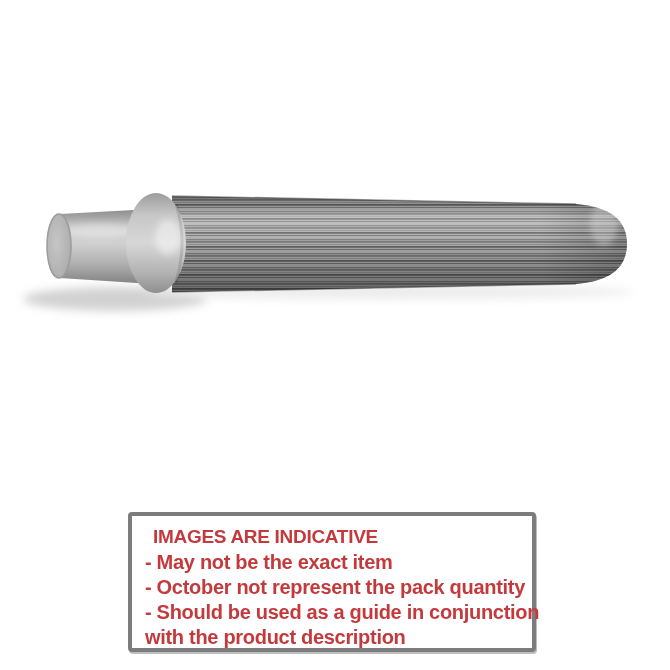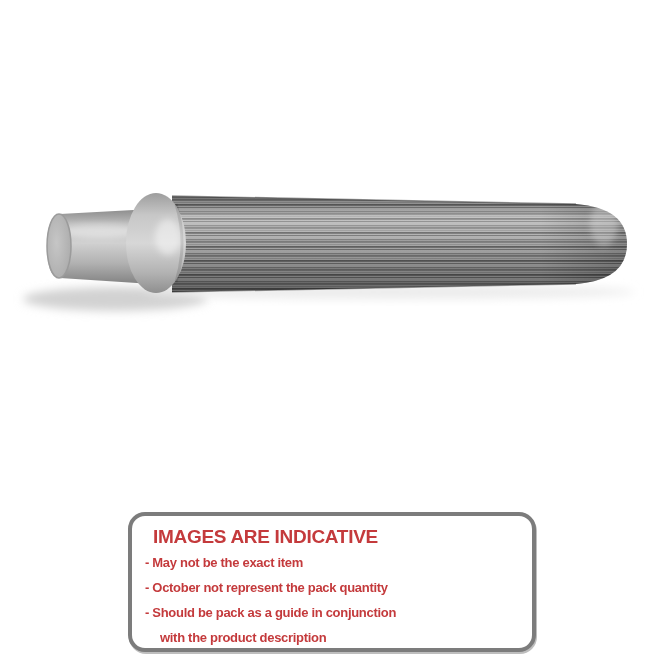--- a/index.html
+++ b/index.html
@@ -24,42 +24,41 @@
     height: 500px;
   }
   .disclaimer {
     position: absolute;
     left: 128px;
     top: 512px;
     width: 408px;
     height: 140px;
     box-sizing: border-box;
     border: 4px solid #7c7c7c;
-    border-radius: 17px;
+    border-radius: 4px;
     box-shadow: 1px 2px 0 rgba(110,110,110,0.45);
     background: #ffffff;
     padding: 7px 10px 0 13px;
     color: #c43a3c;
     font-weight: bold;
   }
   .d-title {
     font-size: 19px;
     line-height: 27px;
     padding-left: 8px;
     letter-spacing: -0.3px;
     white-space: nowrap;
   }
   .d-line {
-    font-size: 13px;
+    font-size: 20px;
     line-height: 25px;
     letter-spacing: -0.3px;
     white-space: nowrap;
   }
   .d-cont {
-    margin-left: 15px;
   }
 </style>
 </head>
 <body>
 
 <div class="stage">
 
   <figure class="photo">
     <svg width="670" height="500" viewBox="0 0 670 500" xmlns="http://www.w3.org/2000/svg">
       <defs>
@@ -136,17 +135,17 @@
         <path d="M176,204 Q188,243 176,282" stroke="rgba(0,0,0,0.12)" stroke-width="3" fill="none"></path>
         <ellipse cx="168" cy="237" rx="13" ry="18" fill="rgba(255,255,255,0.45)" filter="url(#soft2)"></ellipse>
       </g>
     </svg>
   </figure>
 
   <div class="disclaimer">
     <div class="d-title">IMAGES ARE INDICATIVE</div>
     <div class="d-line">- May not be the exact item</div>
     <div class="d-line">- October not represent the pack quantity</div>
-    <div class="d-line">- Should be pack as a guide in conjunction</div>
+    <div class="d-line">- Should be used as a guide in conjunction</div>
     <div class="d-line d-cont">with the product description</div>
   </div>
 
 </div>
 
 </body></html>

